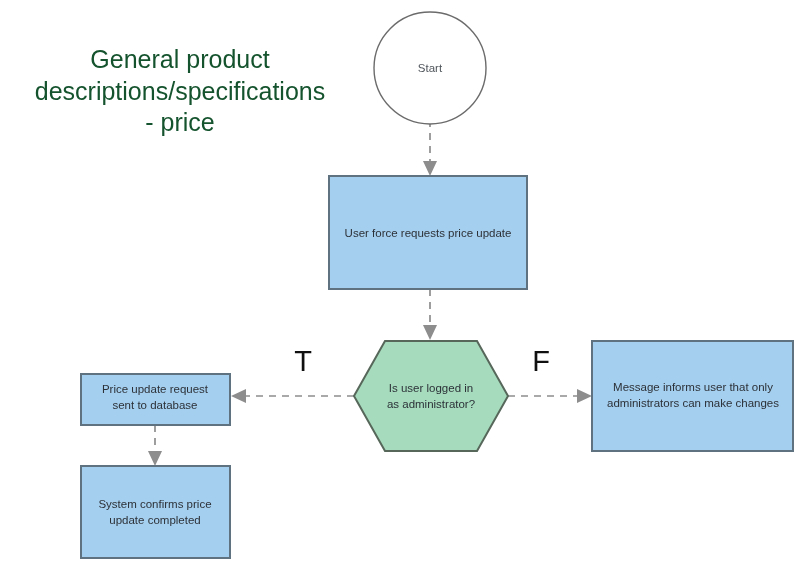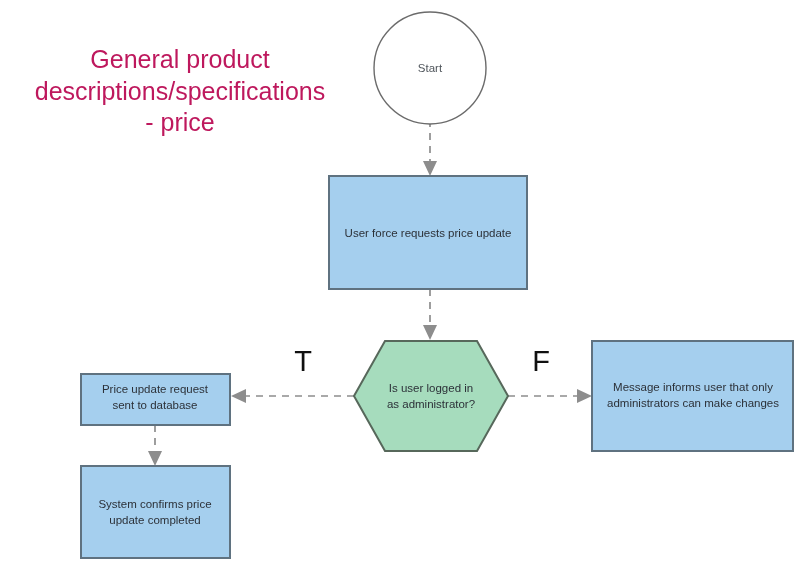--- a/index.html
+++ b/index.html
@@ -66,21 +66,21 @@
   }
   .title-text {
     position: absolute;
     left: 20px;
     top: 44px;
     width: 320px;
     text-align: center;
     font-family: "Liberation Sans", sans-serif;
     font-size: 25px;
     line-height: 1.26;
-    color: #be185d;
+    color: #14532d;
     white-space: pre-line;
   }
 </style>
 </head>
 <body>
 
 <div id="canvas">
 
   <div class="title-text">General product
 descriptions/specifications

